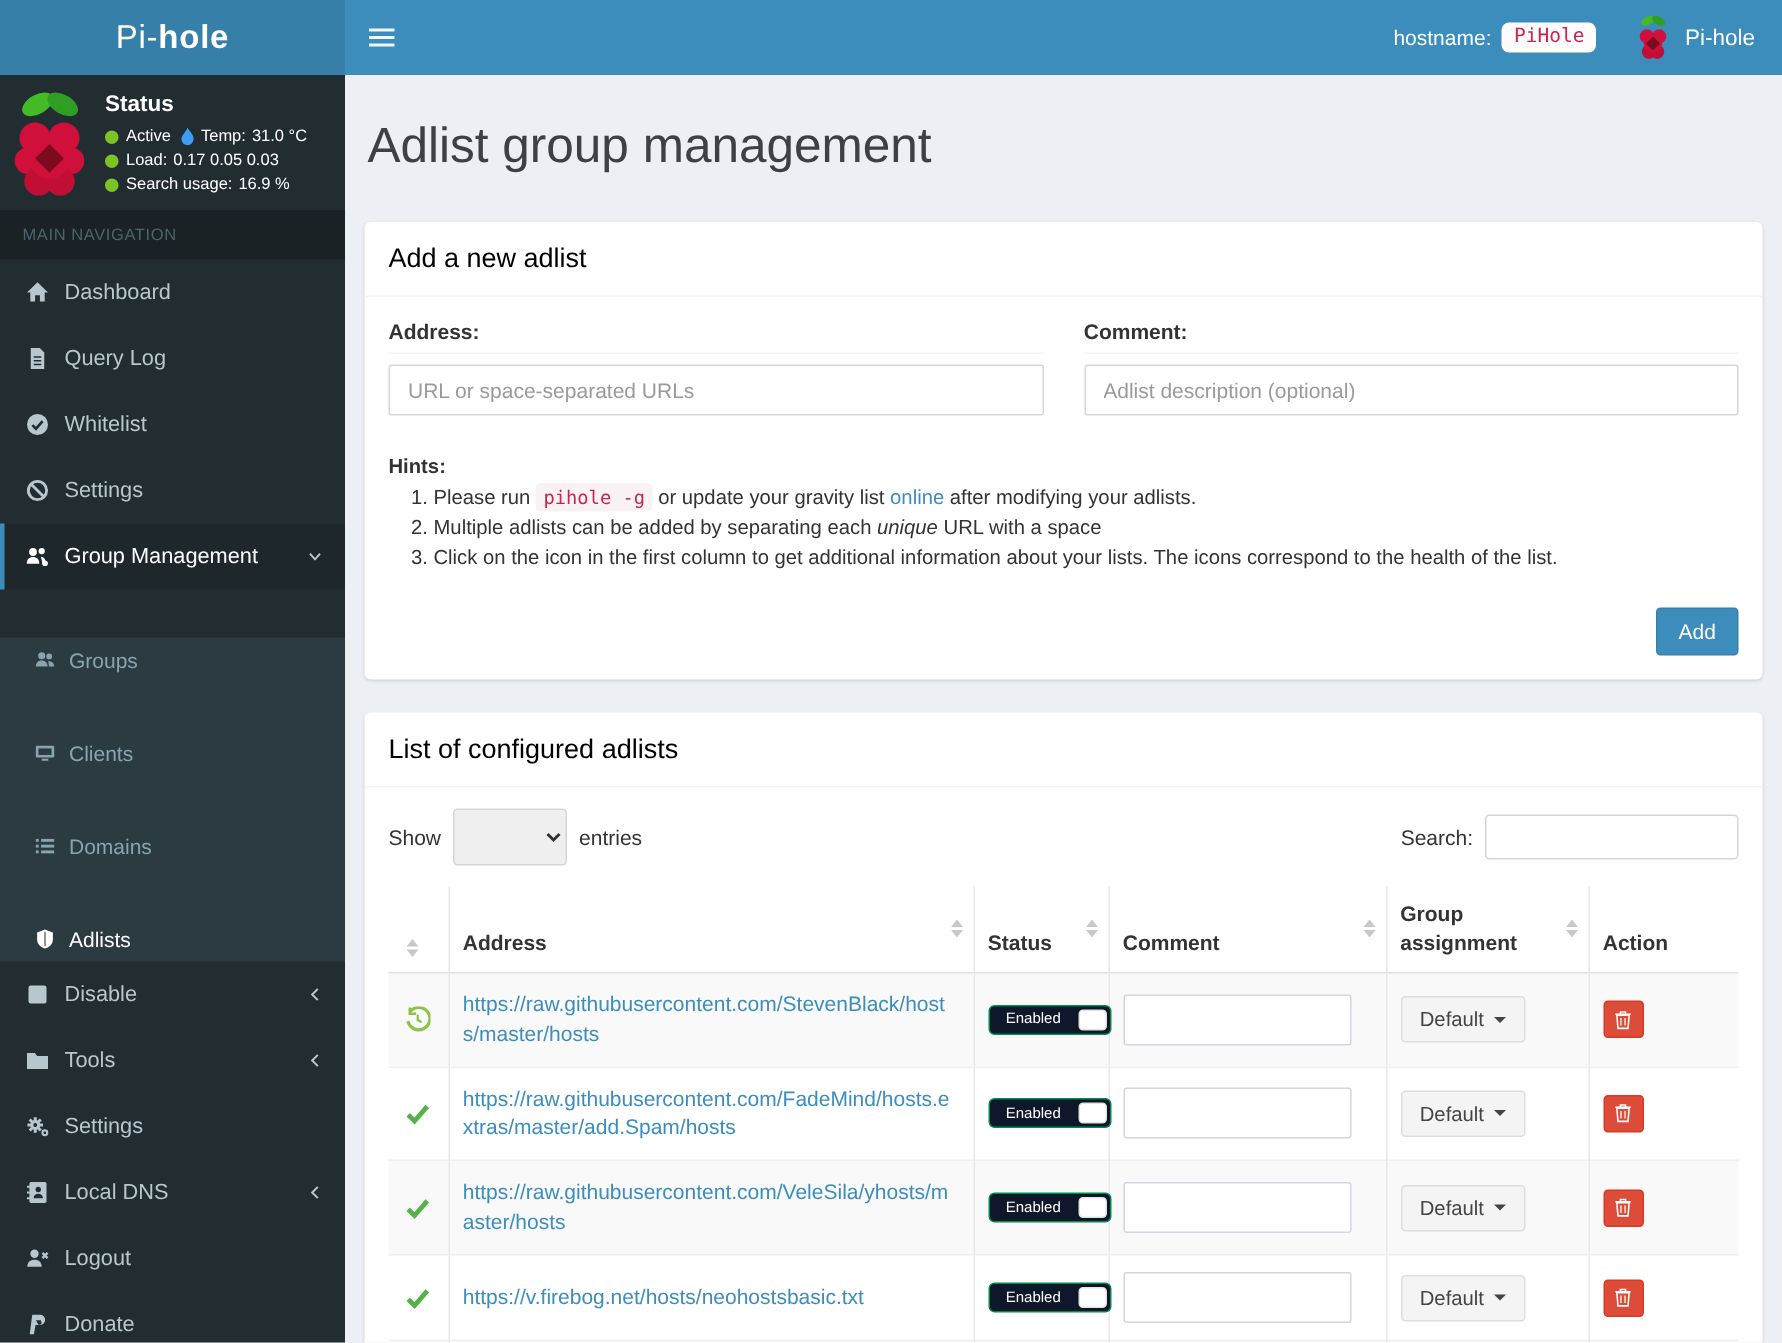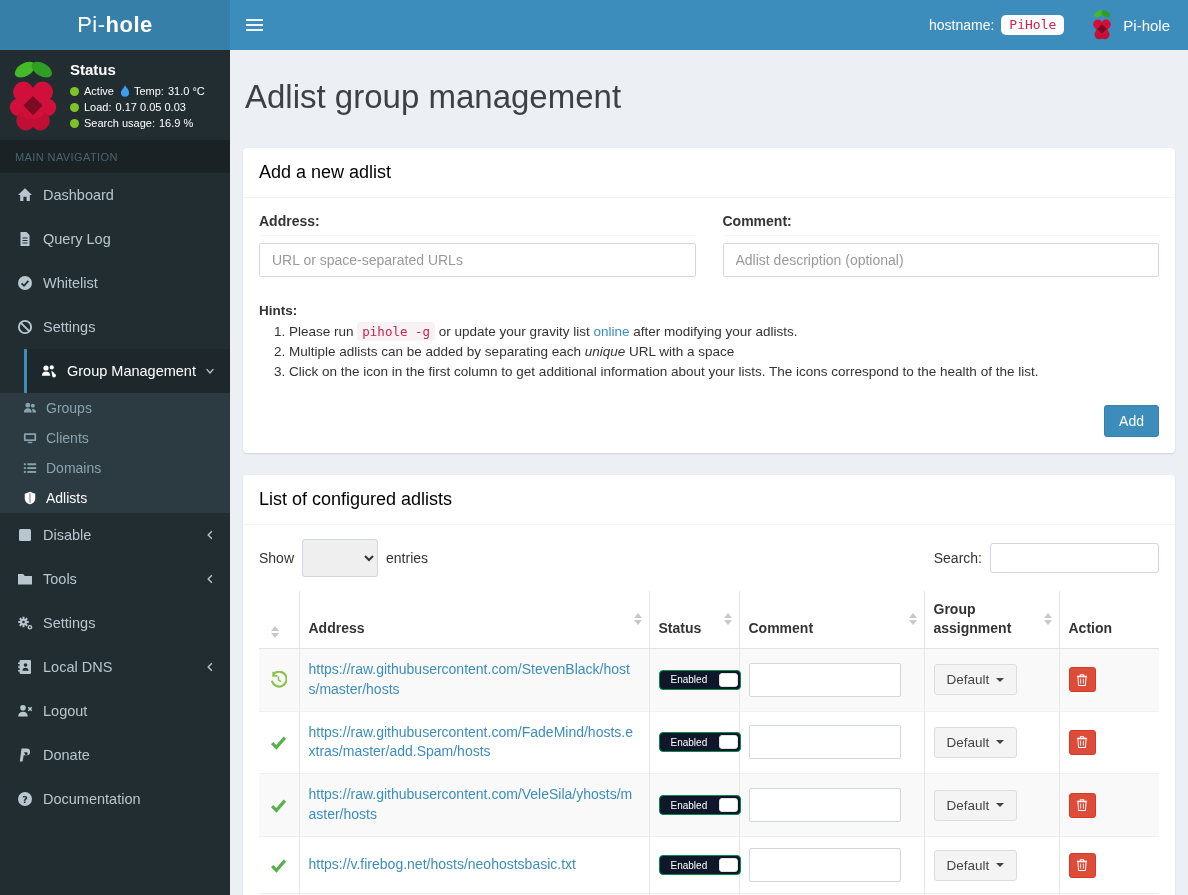--- a/index.html
+++ b/index.html
@@ -21,24 +21,24 @@
   .flame { width:10px; height:13px; margin:0 4px 0 6px; }
 
   .nav-header { background:#1a2226; color:#4b646f; font-size:11px; padding:11px 15px 10px; letter-spacing:.4px; }
   ul.menu { list-style:none; }
   .mi { display:flex; align-items:center; height:44px; padding:0 14px 0 12px; border-left:3px solid transparent;
     color:#b8c7ce; font-size:14.5px; cursor:pointer; }
   .mi .ic { width:20px; height:16px; margin-right:8px; display:flex; align-items:center; justify-content:center; flex:0 0 20px; }
   .mi .ic svg { width:16px; height:16px; fill:#b8c7ce; }
   .mi .chev { margin-left:auto; display:flex; }
   .mi .chev svg { width:12px; height:12px; fill:none; stroke:#b8c7ce; stroke-width:1.8; }
-  .mi.active { background:#1e282c; border-left-color:#3c8dbc; color:#fff;margin-left:24px; }
+  .mi.active { background:#1e282c; border-left-color:#3c8dbc; color:#fff; }
   .mi.active .ic svg { fill:#fff; }
   ul.submenu { list-style:none; background:#2c3b41; }
-  .smi { display:flex; align-items:center; height:30px; padding:0 14px 0 21px; color:#8aa4af; font-size:14px; cursor:pointer; }
+  .smi { display:flex; align-items:center; height:30px; padding:0 14px 0 21px; color:#8aa4af; font-size:14px; cursor:pointer;margin-top:32px; }
   .smi .ic { width:18px; height:14px; margin-right:7px; display:flex; align-items:center; justify-content:center; flex:0 0 18px; }
   .smi .ic svg { width:14px; height:14px; fill:#8aa4af; }
   .smi.active { color:#fff; }
   .smi.active .ic svg { fill:#fff; }
 
   
   .main { margin-left:230px; }
   .navbar { height:50px; background:#3c8dbc; display:flex; align-items:center; color:#fff; }
   .hamburger { width:48px; height:50px; display:flex; flex-direction:column; align-items:center; justify-content:center;
     gap:3px; cursor:pointer; }

